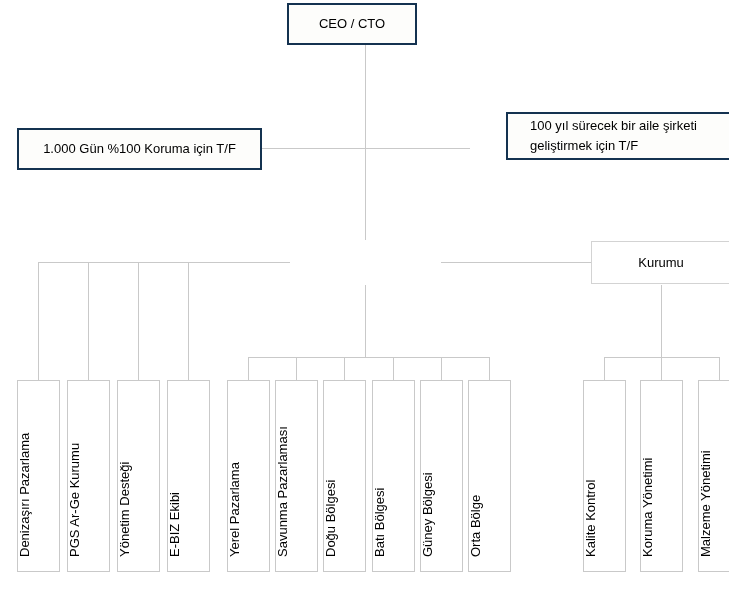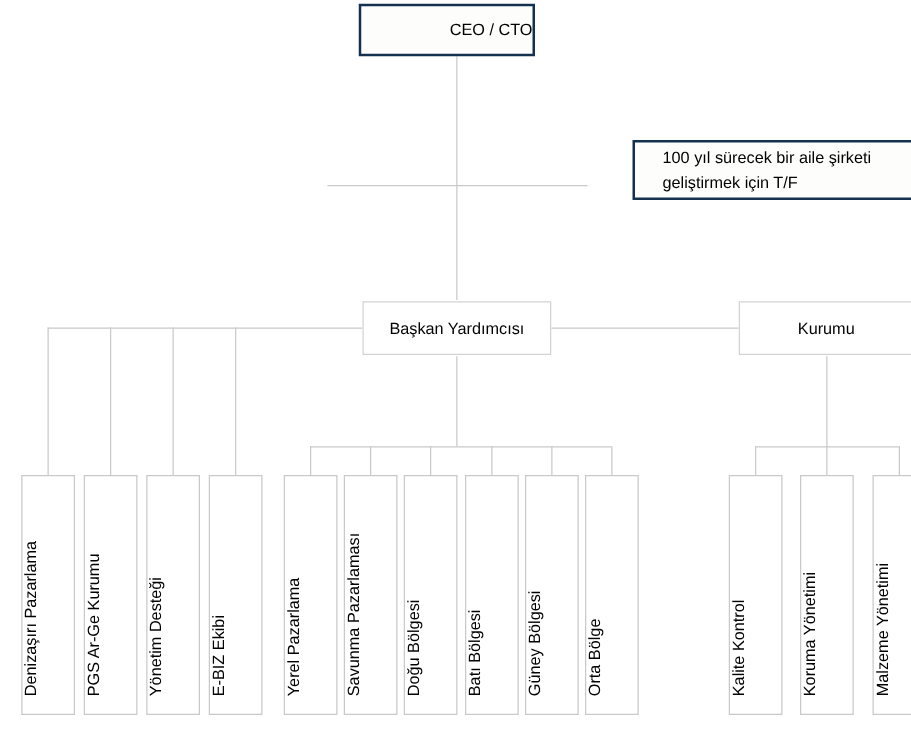--- a/index.html
+++ b/index.html
@@ -103,33 +103,33 @@
   <div class="line v" style="left:393px; top:357px; height:23px;"></div>
   <div class="line v" style="left:441px; top:357px; height:23px;"></div>
   <div class="line v" style="left:489px; top:357px; height:23px;"></div>
 
   <div class="line v" style="left:661px; top:285px; height:72px;"></div>
   <div class="line h" style="left:604px; top:357px; width:115px;"></div>
   <div class="line v" style="left:604px; top:357px; height:23px;"></div>
   <div class="line v" style="left:661px; top:357px; height:23px;"></div>
   <div class="line v" style="left:719px; top:357px; height:23px;"></div>
 
-  <div class="box navy" style="left:287px; top:3px; width:141px; height:42px;justify-content:flex-end;">
+  <div class="box navy" style="left:287px; top:3px; width:130px; height:42px;">
     <span class="box-label">CEO / CTO</span>
   </div>
 
+  <div class="box navy" style="left:17px; top:128px; width:245px; height:42px;">
+    <span class="box-label">1.000 Gün %100 Koruma için T/F</span>
+  </div>
 
   <div class="box navy align-left" style="left:470px; top:112px; width:245px; height:48px;margin-left:36px;">
     <span class="box-label">100 yıl sürecek bir aile şirketi
 geliştirmek için T/F</span>
   </div>
 
-  <div class="box plain" style="left:290px; top:241px; width:151px; height:43px;">
-    <span class="box-label">Başkan Yardımcısı</span>
-  </div>
 
   <div class="box plain" style="left:591px; top:241px; width:140px; height:43px;">
     <span class="box-label">Kurumu</span>
   </div>
 
   <div class="vbox" style="left:17px; top:380px; width:43px; height:192px;">
     <span class="vbox-label">Denizaşırı Pazarlama</span>
   </div>
   <div class="vbox" style="left:67px; top:380px; width:43px; height:192px;">
     <span class="vbox-label">PGS Ar-Ge Kurumu</span>

